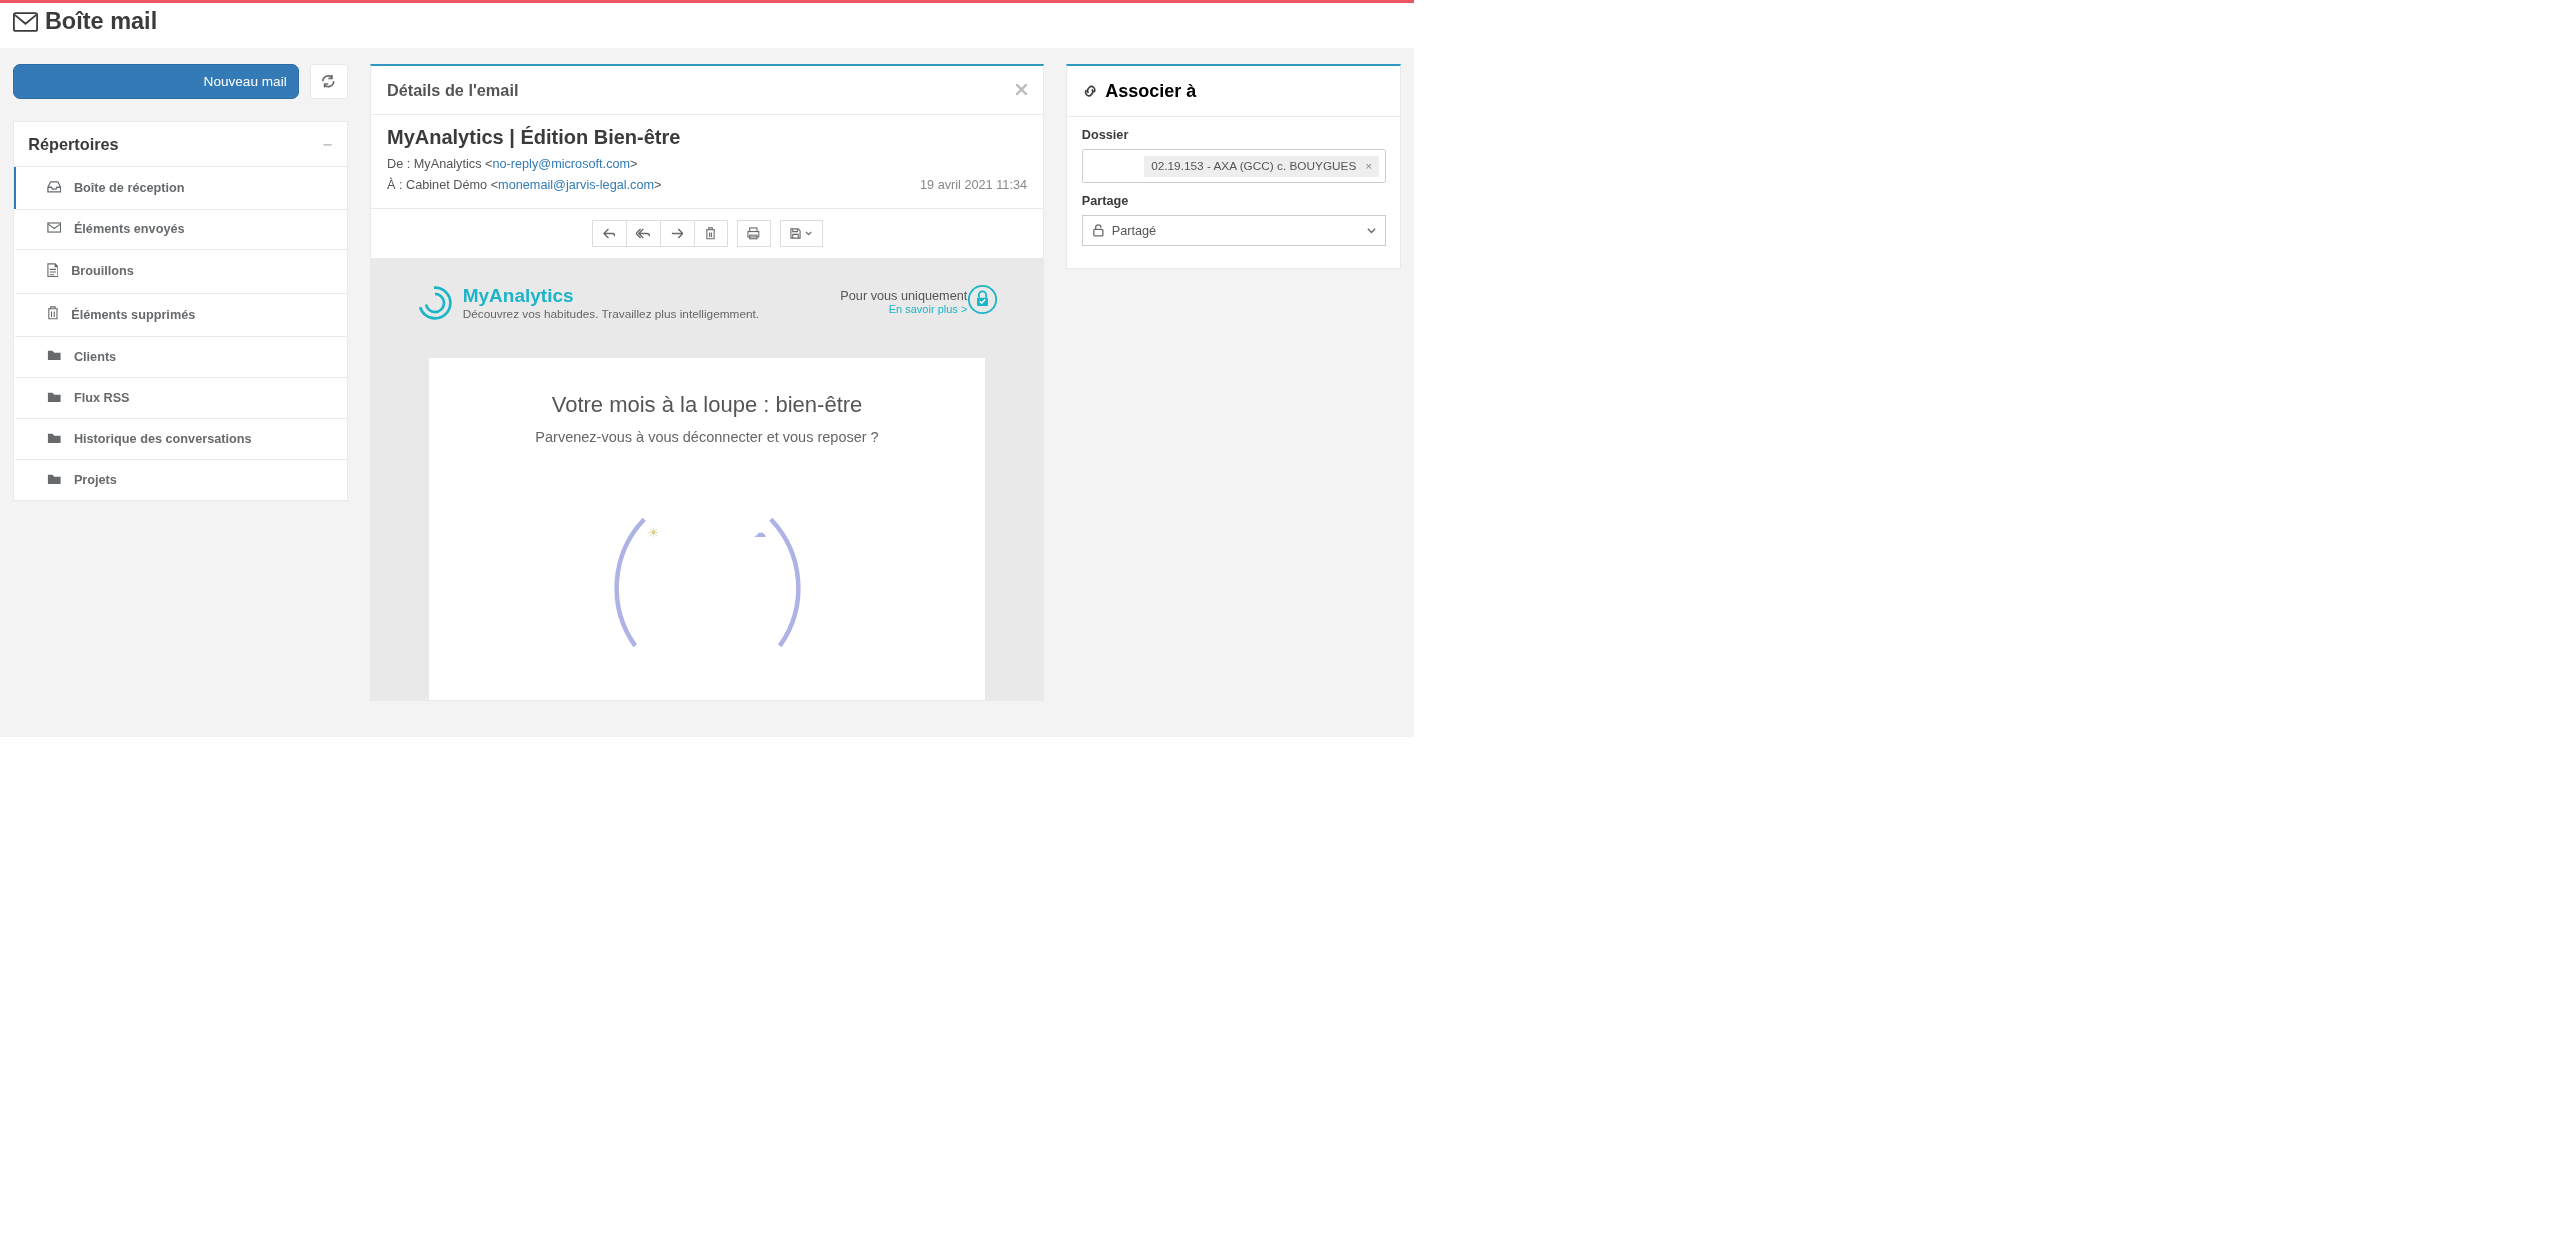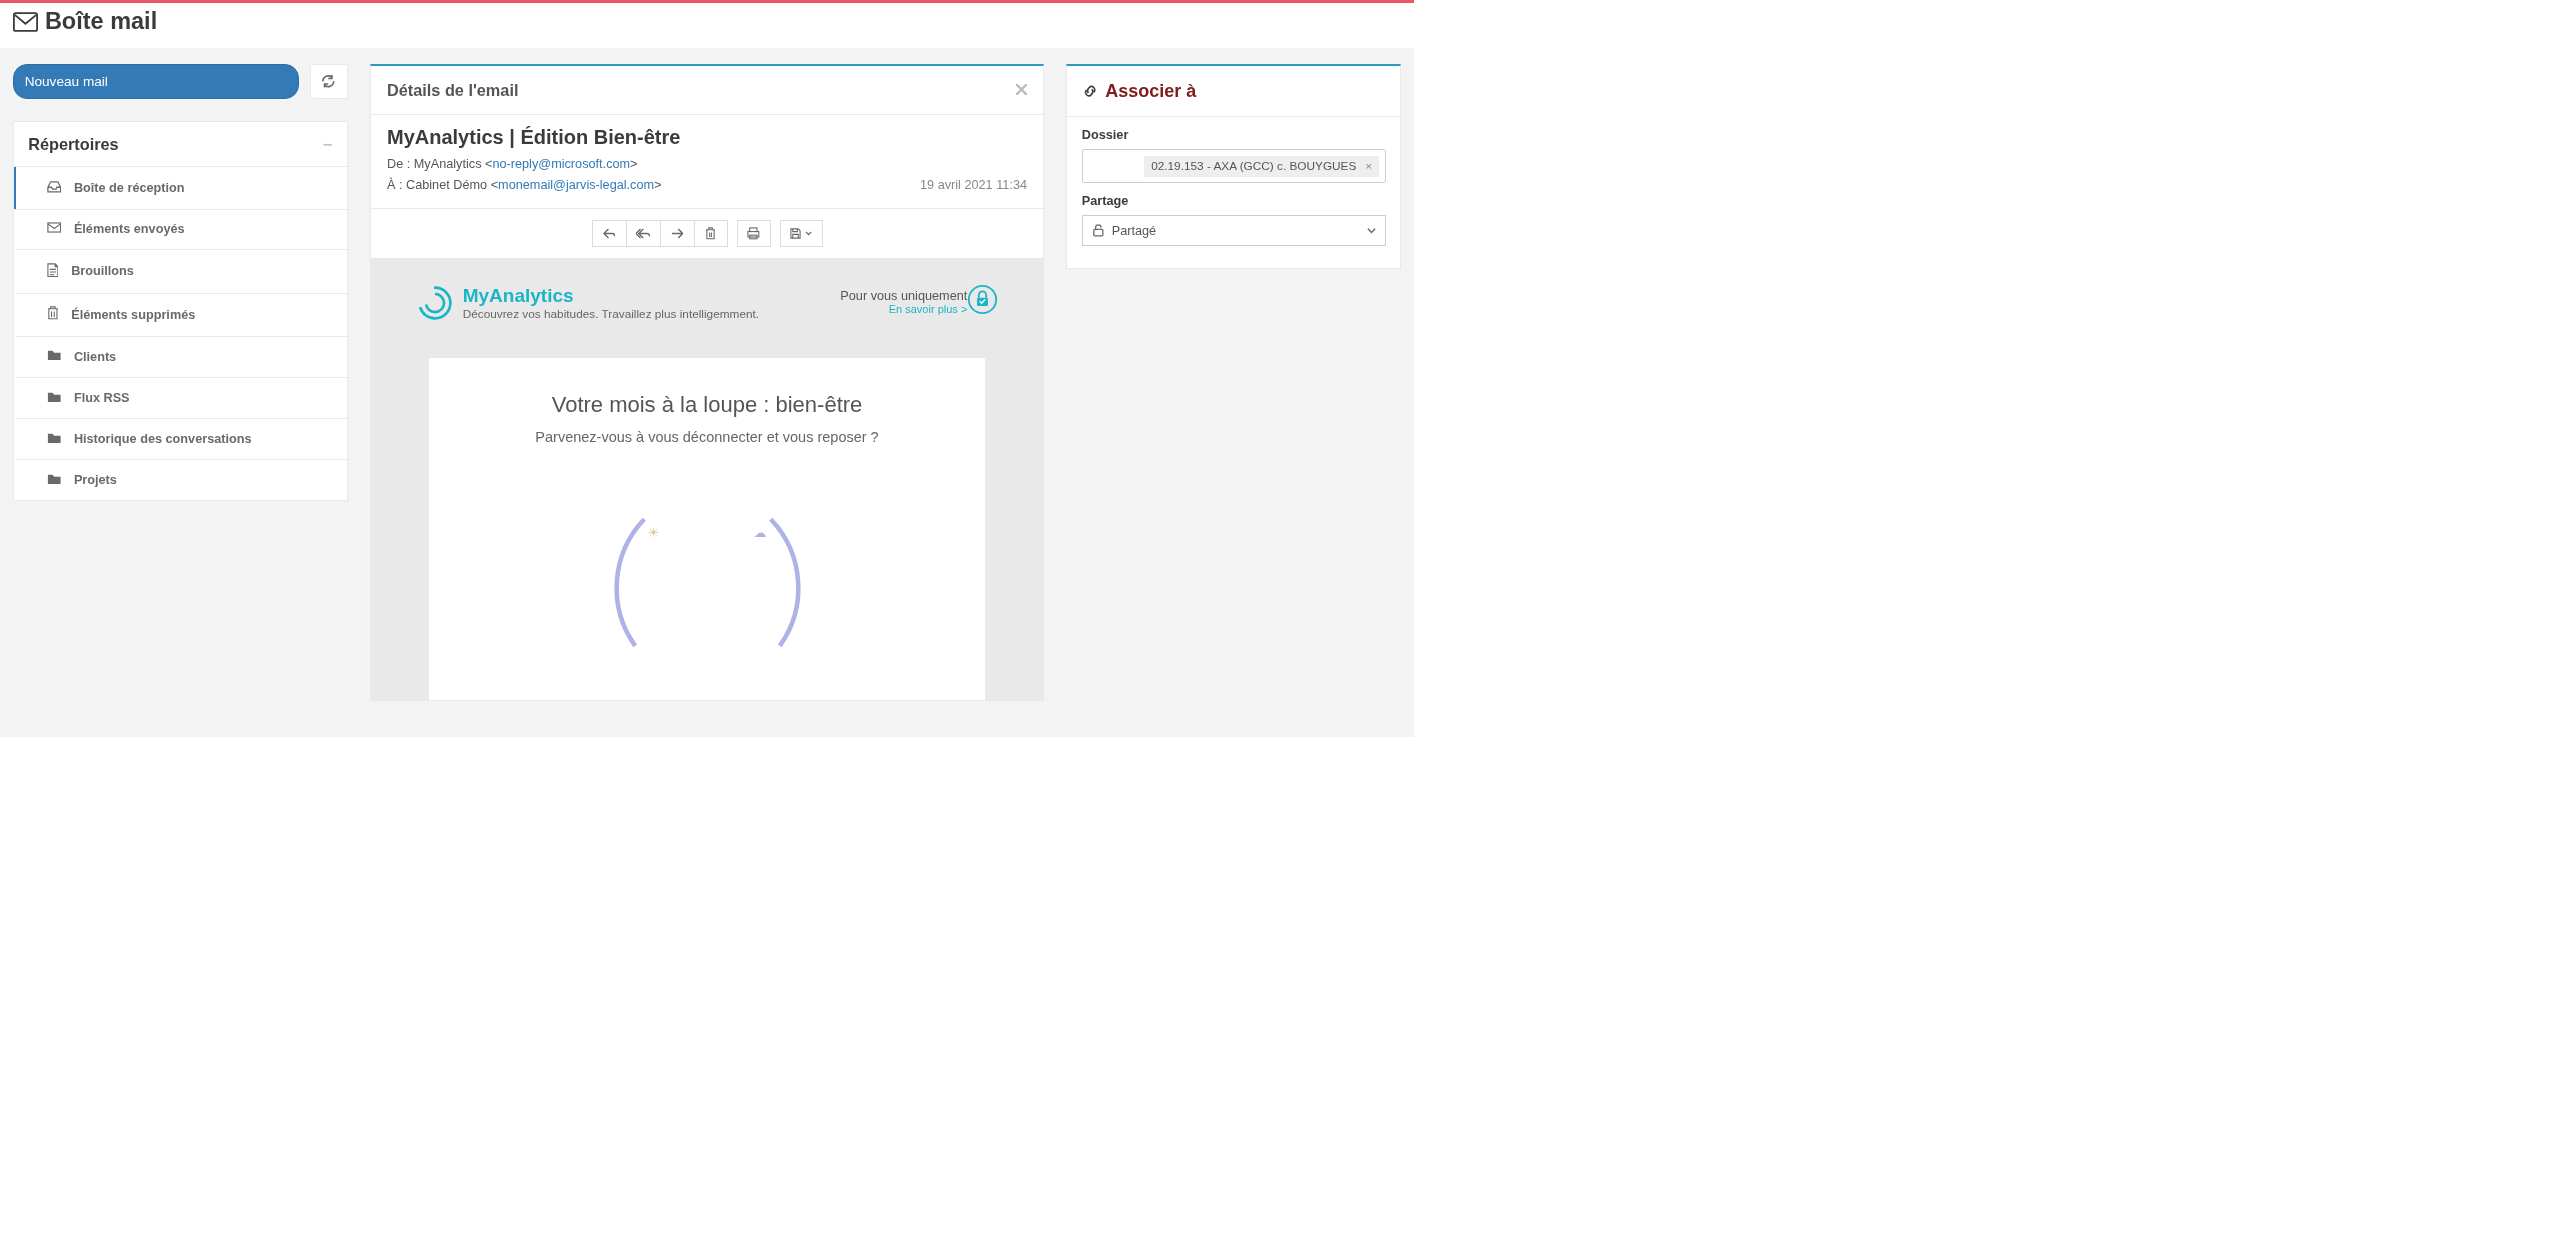--- a/index.html
+++ b/index.html
@@ -37,22 +37,22 @@
     padding: 16.3px 12.7px 36px 12.7px;
     gap: 22px;
     min-height: 615px;
   }
 
   
   .left-col { width: 335px; flex: 0 0 335px; }
   .compose-row { display: flex; gap: 11px; align-items: stretch; }
   .btn-primary {
     flex: 1; background: var(--accent-blue); color: #fff;
-    border: 0.9px solid #2e6da4; border-radius: 14px;
-    padding: 9px 11px; font-size: 13.6px; text-align: left;
+    border: 0.9px solid #2e6da4; border-radius: 7px;
+    padding: 9px 11px; font-size: 13.6px; text-align: right;
     cursor: pointer;
   }
   .btn-icon {
     background: #fff; border: 0.9px solid var(--border); border-radius: 2.7px;
     width: 38px; display: flex; align-items: center; justify-content: center;
     cursor: pointer;
   }
 
   .panel {
     background: #fff; border: 0.9px solid var(--border);
@@ -114,21 +114,21 @@
   .inner-card .card-title { font-size: 22px; color: #555; font-weight: 400; }
   .inner-card .card-sub { font-size: 14.5px; color: #666; margin-top: 11px; }
   .arc-wrap { position: relative; height: 208px; margin-top: 20px; }
   .arc-wrap svg { display: block; margin: 0 auto; }
   .arc-sun, .arc-moon { position: absolute; top: 60px; font-size: 12.7px; }
   .arc-sun { left: 192px; color: #d6c98a; }
   .arc-moon { right: 192px; color: var(--light-purple); }
 
   
   .right-col { width: 335px; flex: 0 0 335px; background: #fff; border: 0.9px solid var(--border); border-top: 2.7px solid var(--panel-top); padding-bottom: 22px; }
-  .right-head { display: flex; align-items: center; gap: 7.2px; padding: 14.5px 14.5px; border-bottom: 0.9px solid var(--border); font-size: 18px; font-weight: 700; color: #7f1d1d; }
+  .right-head { display: flex; align-items: center; gap: 7.2px; padding: 14.5px 14.5px; border-bottom: 0.9px solid var(--border); font-size: 18px; font-weight: 700; color: #000000; }
 
   .r-section { padding: 11px 14.5px 0 14.5px; }
   .r-label { font-size: 12.7px; font-weight: 700; color: #3a3b3d; margin-bottom: 7.2px; }
   .tag-input { border: 0.9px solid #ccc; border-radius: 1.8px; padding: 5.4px; cursor: text; text-align: right; }
   .tag-chip { display: inline-flex; align-items: center; background: #eee; padding: 3.6px 7.2px; font-size: 11.8px; color: #555; }
   .tag-chip .chip-x { margin-left: 9px; color: #888; cursor: pointer; }
 
   .select-box { border: 0.9px solid #ccc; border-radius: 0; padding: 7.2px 9px; display: flex; align-items: center; justify-content: space-between; cursor: pointer; font-size: 12.7px; color: #555; }
   .select-box .left { display: flex; align-items: center; gap: 7.2px; }
 </style>

